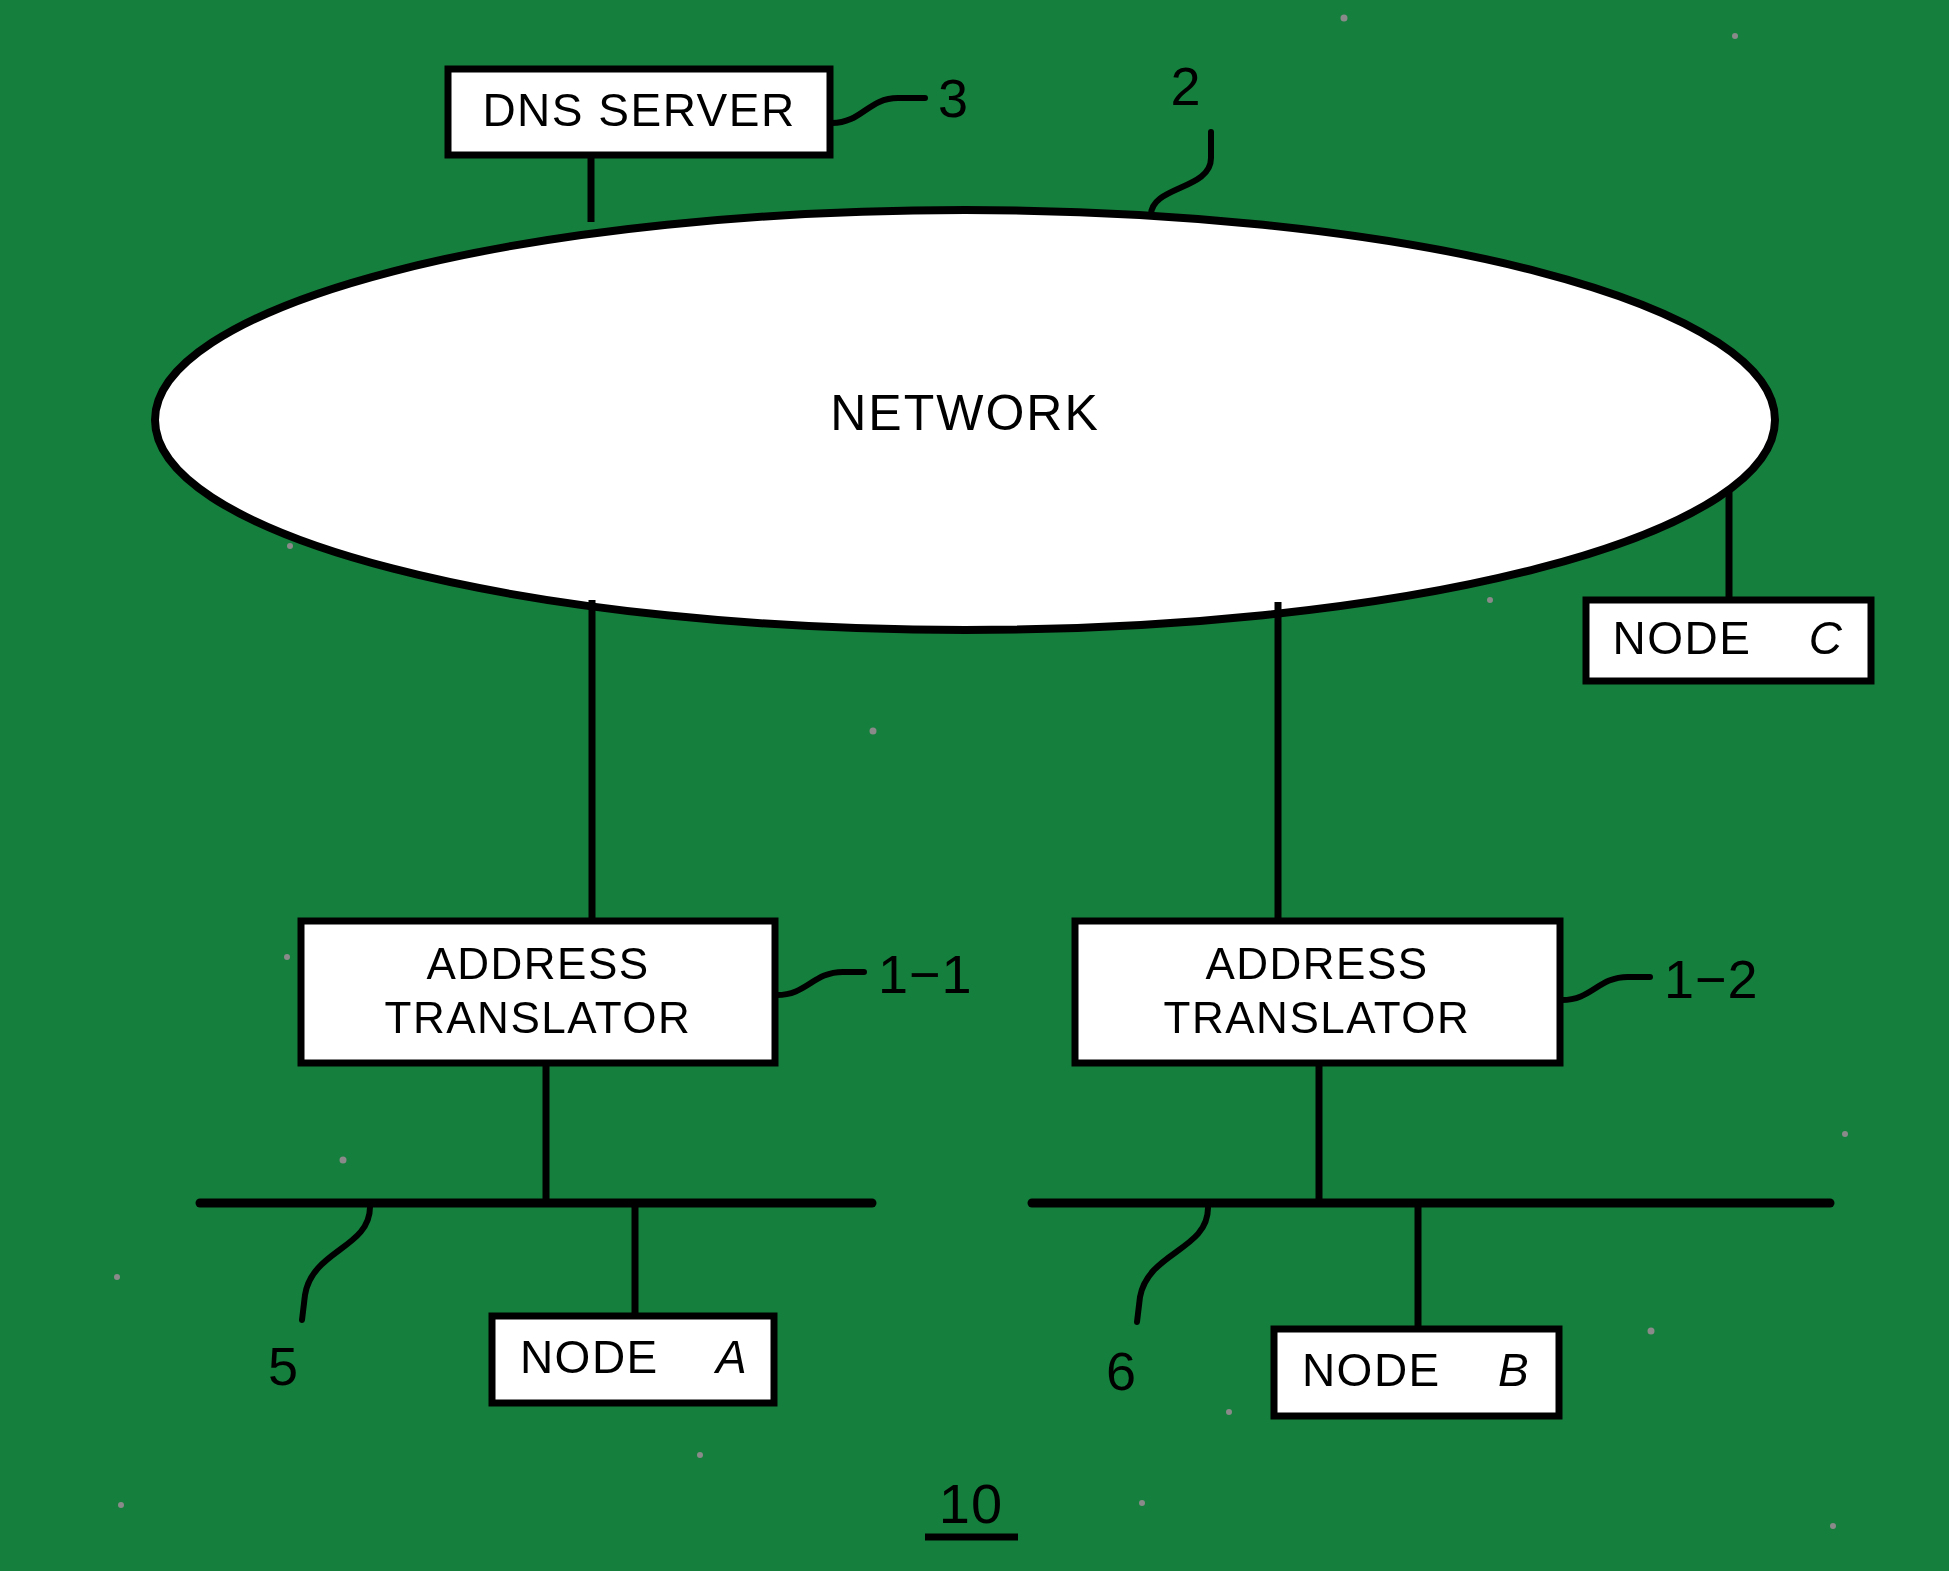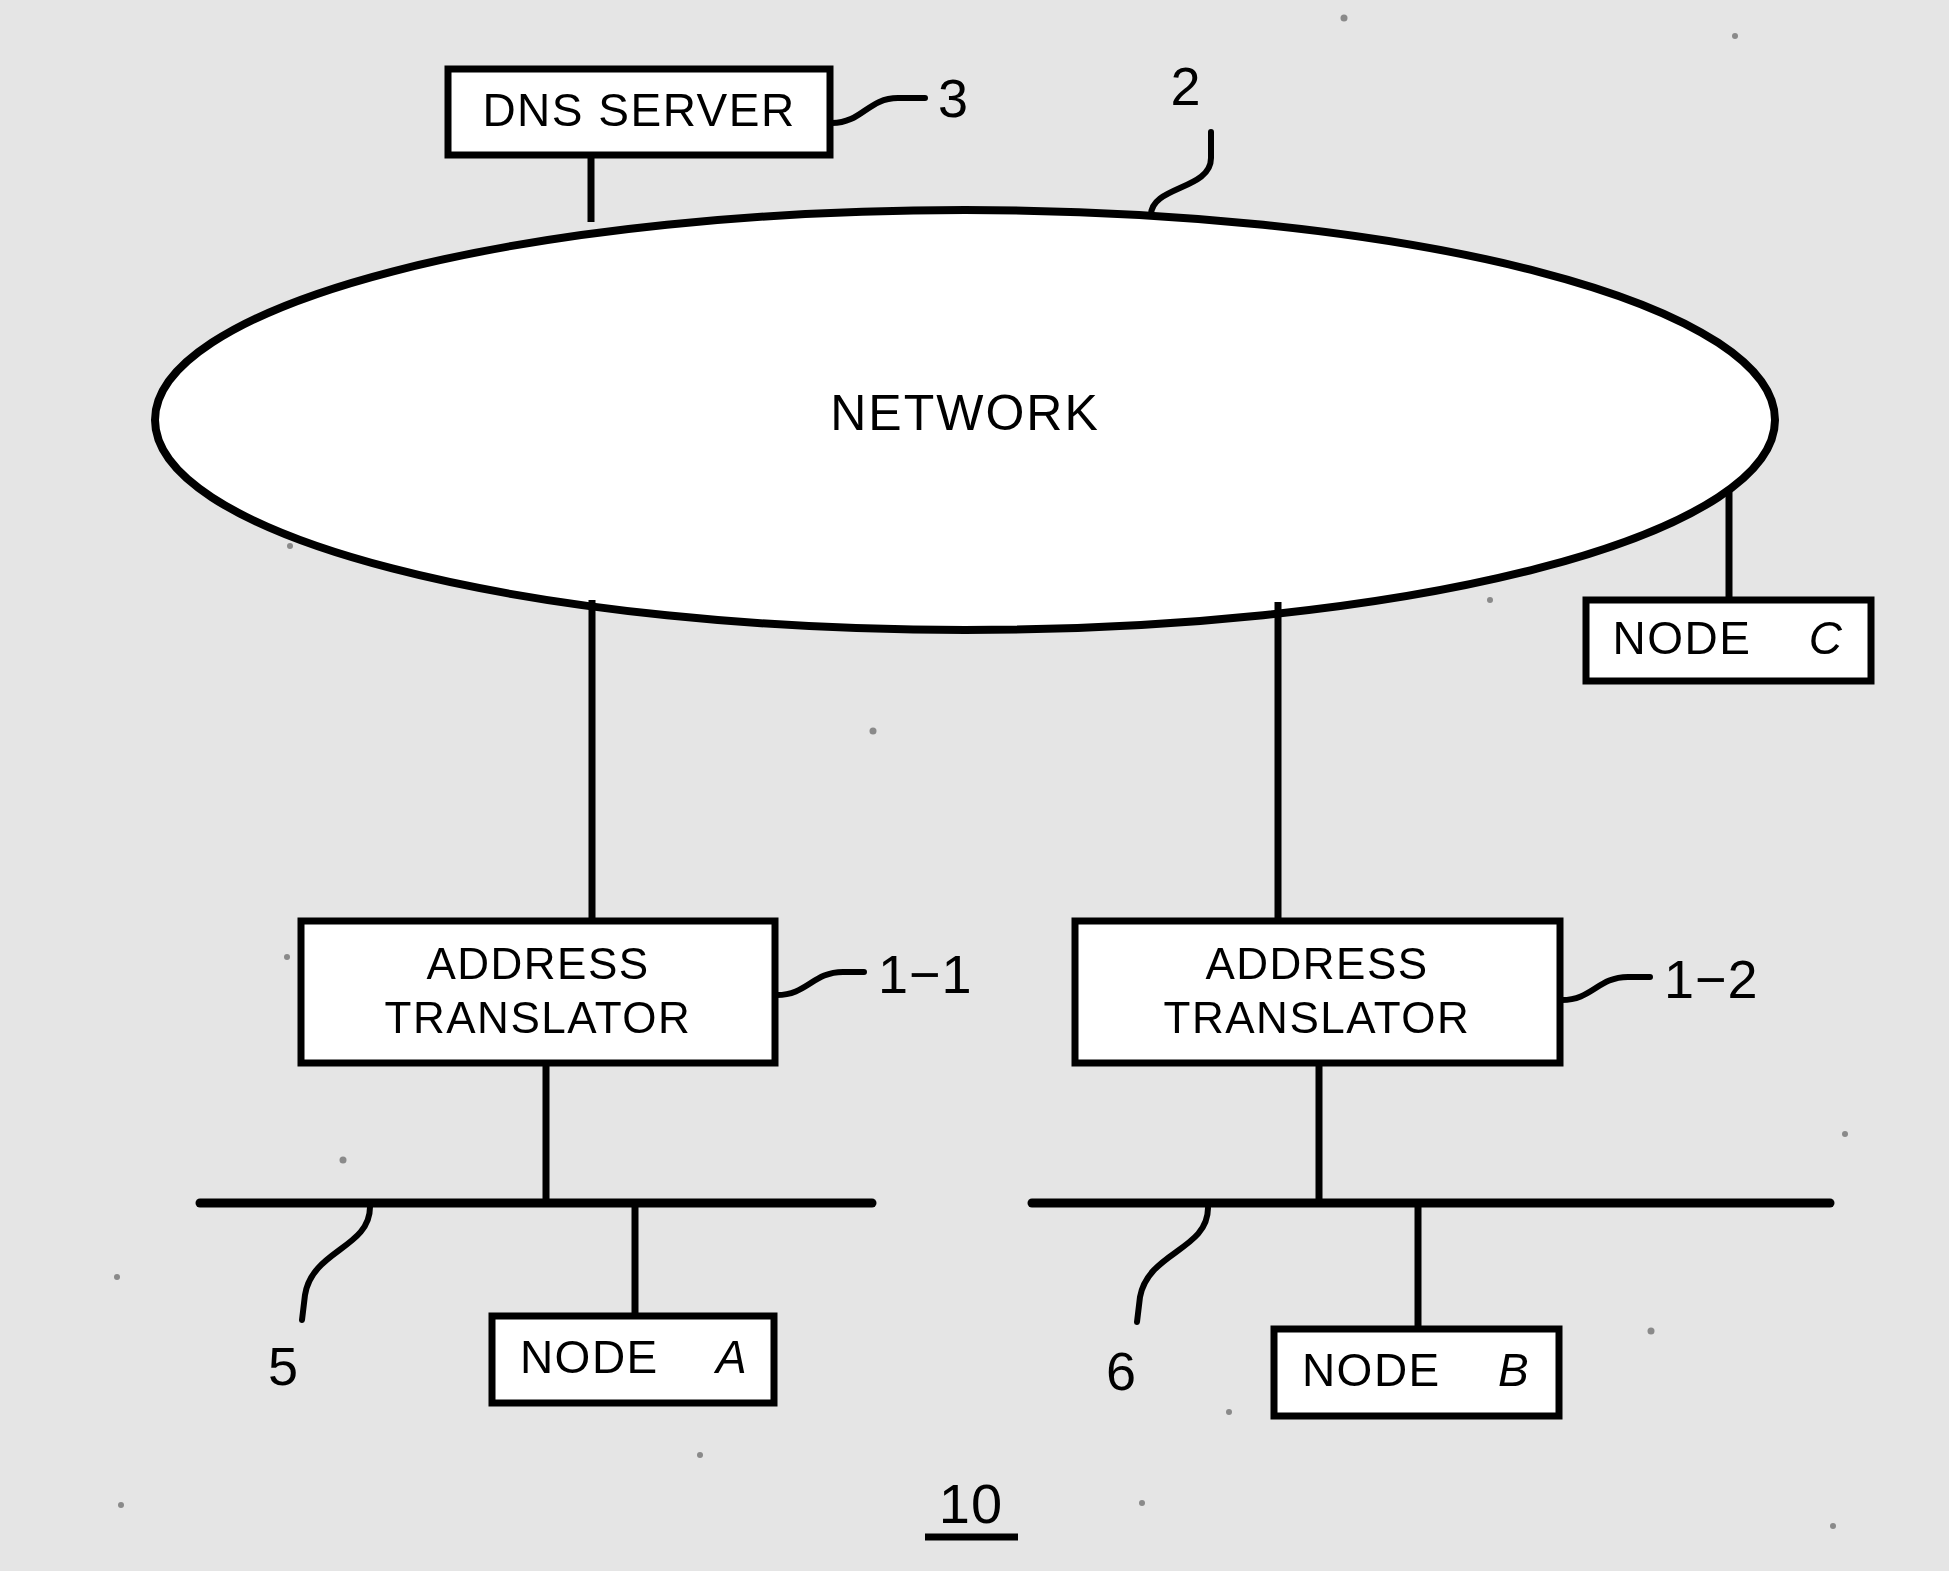--- a/index.html
+++ b/index.html
@@ -9,21 +9,21 @@
     background: #ffffff;
   }
   body {
     font-family: "Liberation Sans", sans-serif;
     color: #000000;
   }
   #figure-root {
     position: relative;
     width: 1949px;
     height: 1571px;
-    background: #e5e5e5;
+    background: #15803d;
     overflow: hidden;
   }
   #figure-svg {
     position: absolute;
     left: 0;
     top: 0;
     width: 1949px;
     height: 1571px;
   }
   .lbl {

